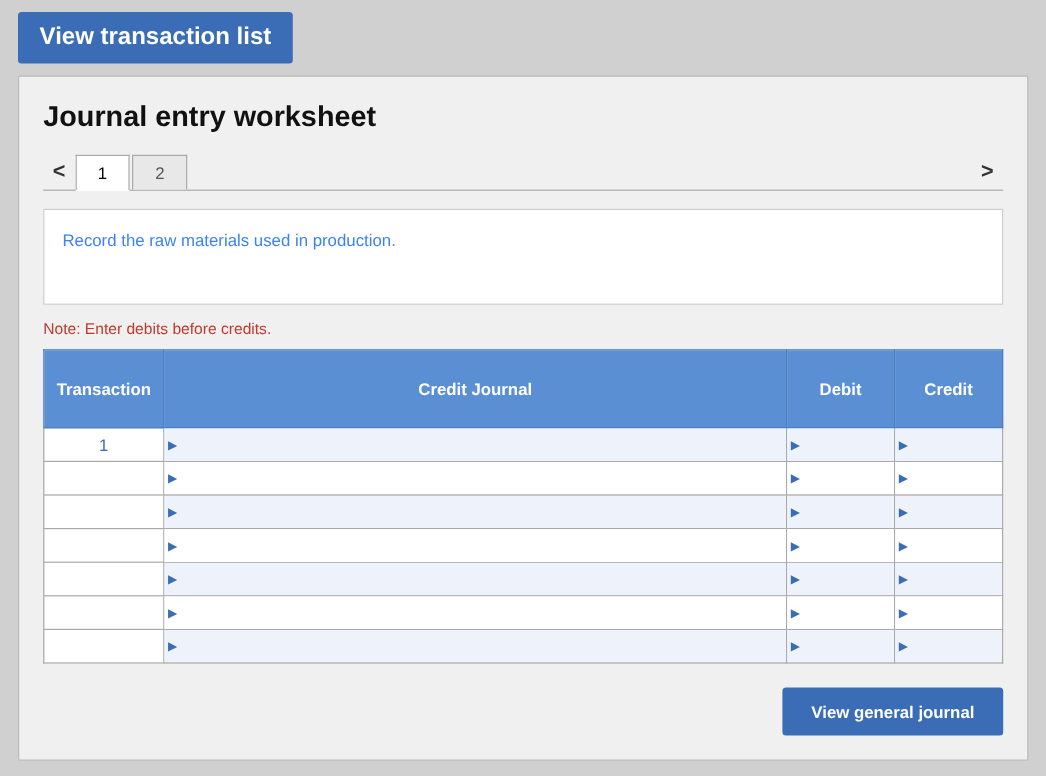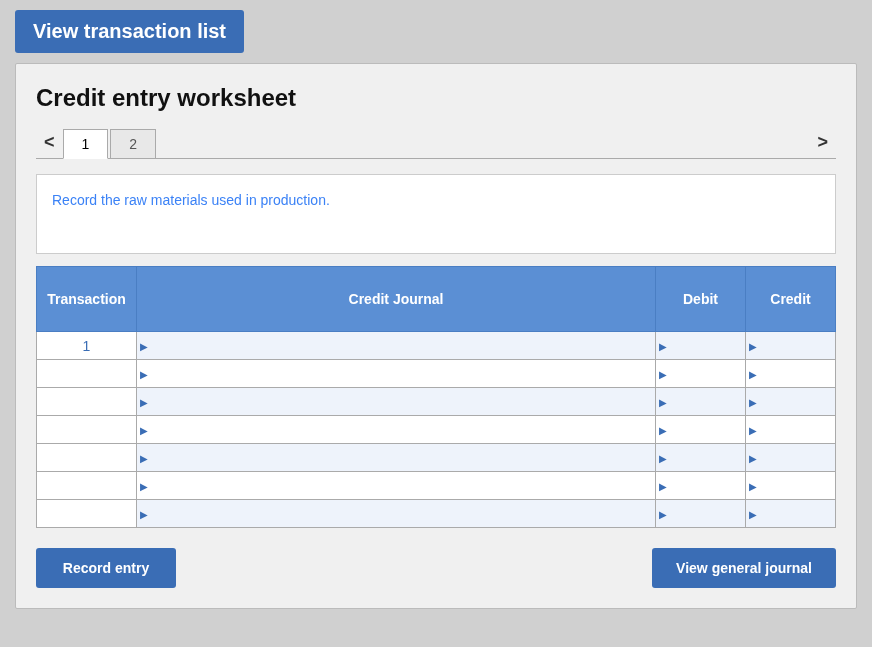--- a/index.html
+++ b/index.html
@@ -175,39 +175,40 @@
     }
   </style>
 </head>
 <body>
 
 <div class="top-bar">
   <button class="view-transaction-btn">View transaction list</button>
 </div>
 
 <div class="main-container">
-  <h1 class="worksheet-title">Credit entry worksheet</h1>
+  <h1 class="worksheet-title">Journal entry worksheet</h1>
 
   <div class="tabs-container">
     <button class="tab-nav-btn">&lt;</button>
     <div class="tab active">
       <span>1</span>
     </div>
     <div class="tab inactive">
       <span>2</span>
     </div>
     <button class="tab-nav-btn tab-nav-right">&gt;</button>
   </div>
 
   <div class="instruction-box">
     <span>
       Record the raw materials used <span class="word-in">in</span> production.
     </span>
   </div>
 
+  <div class="note-text">Note: Enter debits before credits.</div>
 
   <table class="journal-table">
     <thead>
       <tr>
         <th class="col-transaction">Transaction</th>
         <th class="col-journal">Credit Journal</th>
         <th class="col-debit">Debit</th>
         <th class="col-credit">Credit</th>
       </tr>
     </thead>
@@ -251,17 +252,16 @@
         <tr>
           <td class="transaction-col col-transaction"></td>
           <td class="journal-col col-journal" style="background: rgb(238, 243, 251);"><input type="text" style=""></td>
           <td class="amount-col col-debit" style="background: rgb(238, 243, 251);"><input type="text" style=""></td>
           <td class="amount-col col-credit" style="background: rgb(238, 243, 251);"><input type="text" style=""></td>
         </tr>
       </tbody>
   </table>
 
   <div class="buttons-row">
-    <button class="btn-action">Record entry</button>
     <div class="btn-spacer"></div>
     <button class="btn-action">View general journal</button>
   </div>
 </div>
 
 </body></html>

